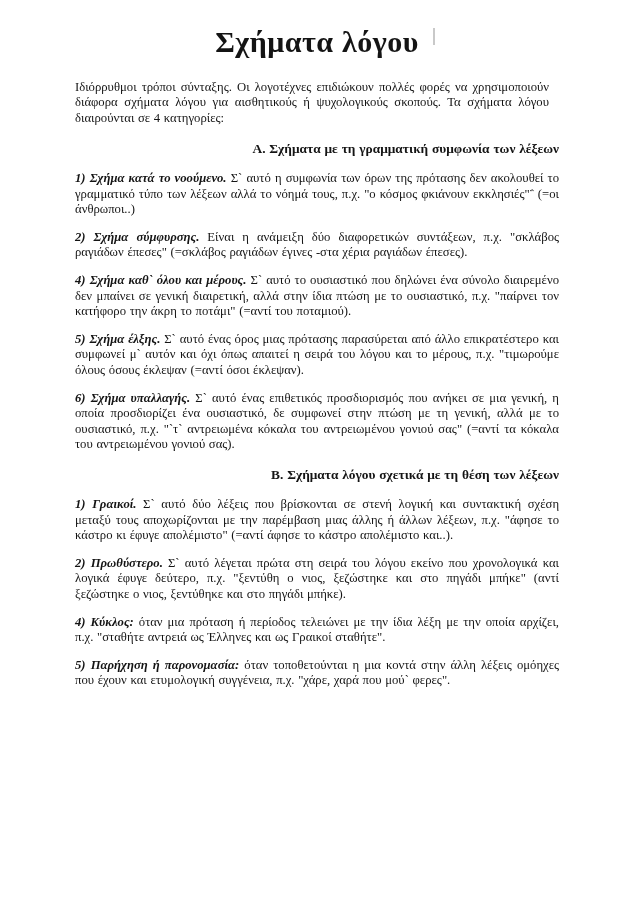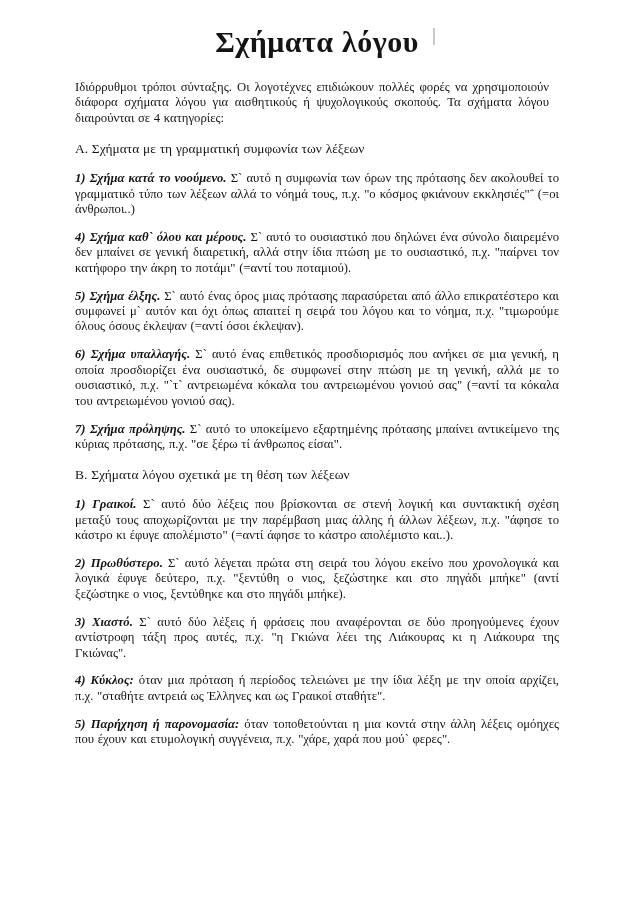--- a/index.html
+++ b/index.html
@@ -32,22 +32,22 @@
     text-align: center;
     margin: 0 0 20px 0;
     letter-spacing: 0.5px;
   }
   p.intro {
     margin: 0 10px 13px 0;
   }
   h2.section-heading {
     font-size: 13.4px;
     line-height: 16px;
-    font-weight: normal;
-    text-align: left;
+    font-weight: bold;
+    text-align: right;
     margin: 15px 0 14px 0;
   }
   p.item {
     margin: 0 0 12.5px 0;
   }
   p.item:last-child {
     margin-bottom: 12px;
   }
   .item-num {
     font-weight: bold;
@@ -73,35 +73,34 @@
 
   <h1 class="doc-title">Σχήματα λόγου</h1>
   <span class="cursor-artifact"></span>
 
   <p class="intro">Ιδιόρρυθμοι τρόποι σύνταξης. Οι λογοτέχνες επιδιώκουν πολλές φορές να χρησιμοποιούν διάφορα σχήματα λόγου για αισθητικούς ή ψυχολογικούς σκοπούς. Τα σχήματα λόγου διαιρούνται σε 4 κατηγορίες:</p>
 
   <h2 class="section-heading">Α. Σχήματα με τη γραμματική συμφωνία των λέξεων</h2>
 
   <p class="item"><span class="item-num">1)</span> <span class="item-lead">Σχήμα κατά το νοούμενο.</span> <span>Σ` αυτό η συμφωνία των όρων της πρότασης δεν ακολουθεί το γραμματικό τύπο των λέξεων αλλά το νόημά τους, π.χ. "ο κόσμος φκιάνουν εκκλησιές"΅ (=οι άνθρωποι..)</span></p>
 
+  <p class="item"><span class="item-num">2)</span> <span class="item-lead">Σχήμα σύμφυρσης.</span> <span>Είναι η ανάμειξη δύο διαφορετικών συντάξεων, π.χ. "σκλάβος ραγιάδων έπεσες" (=σκλάβος ραγιάδων έγινες -στα χέρια ραγιάδων έπεσες).</span></p>
 
 
   <p class="item"><span class="item-num">4)</span> <span class="item-lead">Σχήμα καθ` όλου και μέρους.</span> <span>Σ` αυτό το ουσιαστικό που δηλώνει ένα σύνολο διαιρεμένο δεν μπαίνει σε γενική διαιρετική, αλλά στην ίδια πτώση με το ουσιαστικό, π.χ. "παίρνει τον κατήφορο την άκρη το ποτάμι" (=αντί του ποταμιού).</span></p>
 
-  <p class="item"><span class="item-num">5)</span> <span class="item-lead">Σχήμα έλξης.</span> <span>Σ` αυτό ένας όρος μιας πρότασης παρασύρεται από άλλο επικρατέστερο και συμφωνεί μ` αυτόν και όχι όπως απαιτεί η σειρά του λόγου και το νόημα, π.χ. "τιμωρούμε όλους όσους έκλεψαν (=αντί όσοι έκλεψαν).</span></p>
+  <p class="item"><span class="item-num">5)</span> <span class="item-lead">Σχήμα έλξης.</span> <span>Σ` αυτό ένας όρος μιας πρότασης παρασύρεται από άλλο επικρατέστερο και συμφωνεί μ` αυτόν και όχι όπως απαιτεί η σειρά του λόγου και το μέρους, π.χ. "τιμωρούμε όλους όσους έκλεψαν (=αντί όσοι έκλεψαν).</span></p>
 
   <p class="item"><span class="item-num">6)</span> <span class="item-lead">Σχήμα υπαλλαγής.</span> <span>Σ` αυτό ένας επιθετικός προσδιορισμός που ανήκει σε μια γενική, η οποία προσδιορίζει ένα ουσιαστικό, δε συμφωνεί στην πτώση με τη γενική, αλλά με το ουσιαστικό, π.χ. "`τ` αντρειωμένα κόκαλα του αντρειωμένου γονιού σας" (=αντί τα κόκαλα του αντρειωμένου γονιού σας).</span></p>
 
-  <p class="item"><span class="item-num">7)</span> <span class="item-lead">Σχήμα πρόληψης.</span> <span>Σ` αυτό το υποκείμενο εξαρτημένης πρότασης μπαίνει αντικείμενο της κύριας πρότασης, π.χ. "σε ξέρω τί άνθρωπος είσαι".</span></p>
 
   <h2 class="section-heading">Β. Σχήματα λόγου σχετικά με τη θέση των λέξεων</h2>
 
   <p class="item"><span class="item-num">1)</span> <span class="item-lead">Γραικοί.</span> <span>Σ` αυτό δύο λέξεις που βρίσκονται σε στενή λογική και συντακτική σχέση μεταξύ τους αποχωρίζονται με την παρέμβαση μιας άλλης ή άλλων λέξεων, π.χ. "άφησε το κάστρο κι έφυγε απολέμιστο" (=αντί άφησε το κάστρο απολέμιστο και..).</span></p>
 
   <p class="item"><span class="item-num">2)</span> <span class="item-lead">Πρωθύστερο.</span> <span>Σ` αυτό λέγεται πρώτα στη σειρά του λόγου εκείνο που χρονολογικά και λογικά έφυγε δεύτερο, π.χ. "ξεντύθη ο νιος, ξεζώστηκε και στο πηγάδι μπήκε" (αντί ξεζώστηκε ο νιος, ξεντύθηκε και στο πηγάδι μπήκε).</span></p>
 
-  <p class="item"><span class="item-num">3)</span> <span class="item-lead">Χιαστό.</span> <span>Σ` αυτό δύο λέξεις ή φράσεις που αναφέρονται σε δύο προηγούμενες έχουν αντίστροφη τάξη προς αυτές, π.χ. "η Γκιώνα λέει της Λιάκουρας κι η Λιάκουρα της Γκιώνας".</span></p>
 
   <p class="item"><span class="item-num">4)</span> <span class="item-lead">Κύκλος:</span> <span>όταν μια πρόταση ή περίοδος τελειώνει με την ίδια λέξη με την οποία αρχίζει, π.χ. "σταθήτε αντρειά ως Έλληνες και ως Γραικοί σταθήτε".</span></p>
 
   <p class="item"><span class="item-num">5)</span> <span class="item-lead">Παρήχηση ή παρονομασία:</span> <span>όταν τοποθετούνται η μια κοντά στην άλλη λέξεις ομόηχες που έχουν και ετυμολογική συγγένεια, π.χ. "χάρε, χαρά που μού` φερες".</span></p>
 
 </div>
 
 </body></html>

